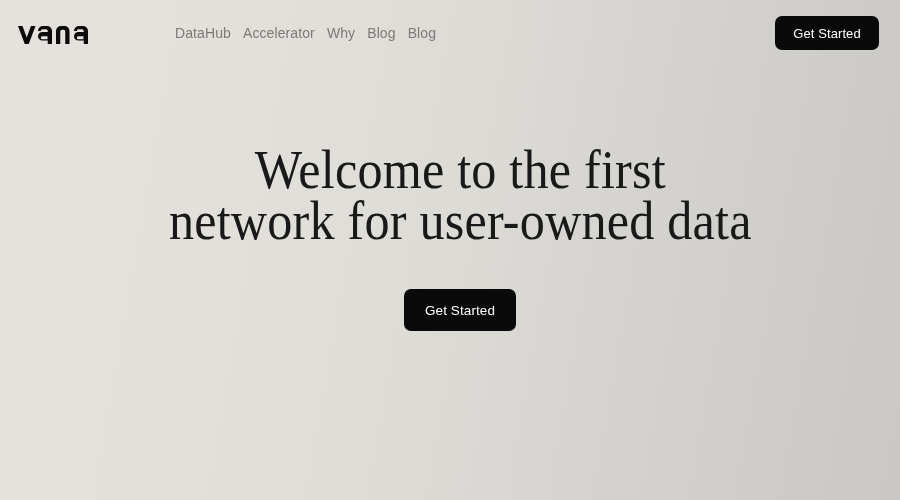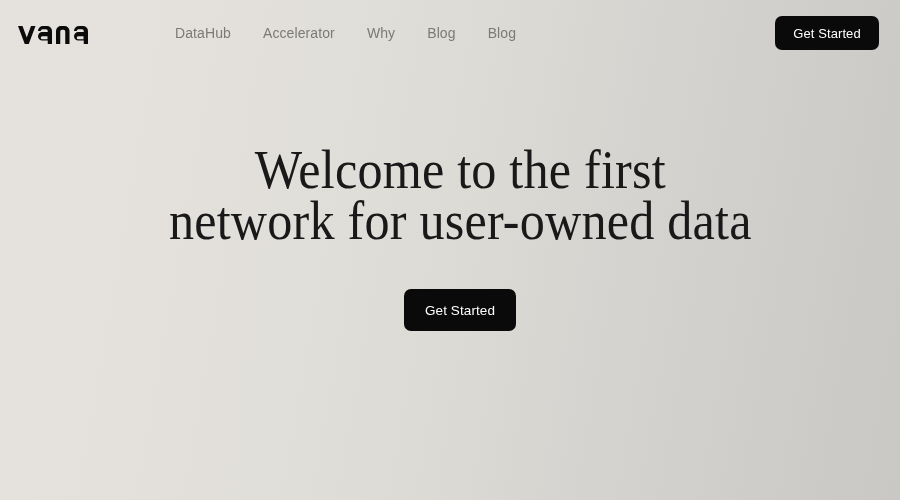--- a/index.html
+++ b/index.html
@@ -51,21 +51,21 @@
     display: block;
   }
   .logo svg { display: block; }
 
   .nav {
     position: absolute;
     left: 175px;
     top: 24px;
     display: flex;
     align-items: center;
-    gap: 32px;
+    gap: 12px;
   }
   .nav-link {
     font-size: 14px;
     line-height: 18px;
     color: #7c7a76;
     letter-spacing: 0.1px;
     text-decoration: none;
     white-space: nowrap;
     cursor: pointer;
   }

